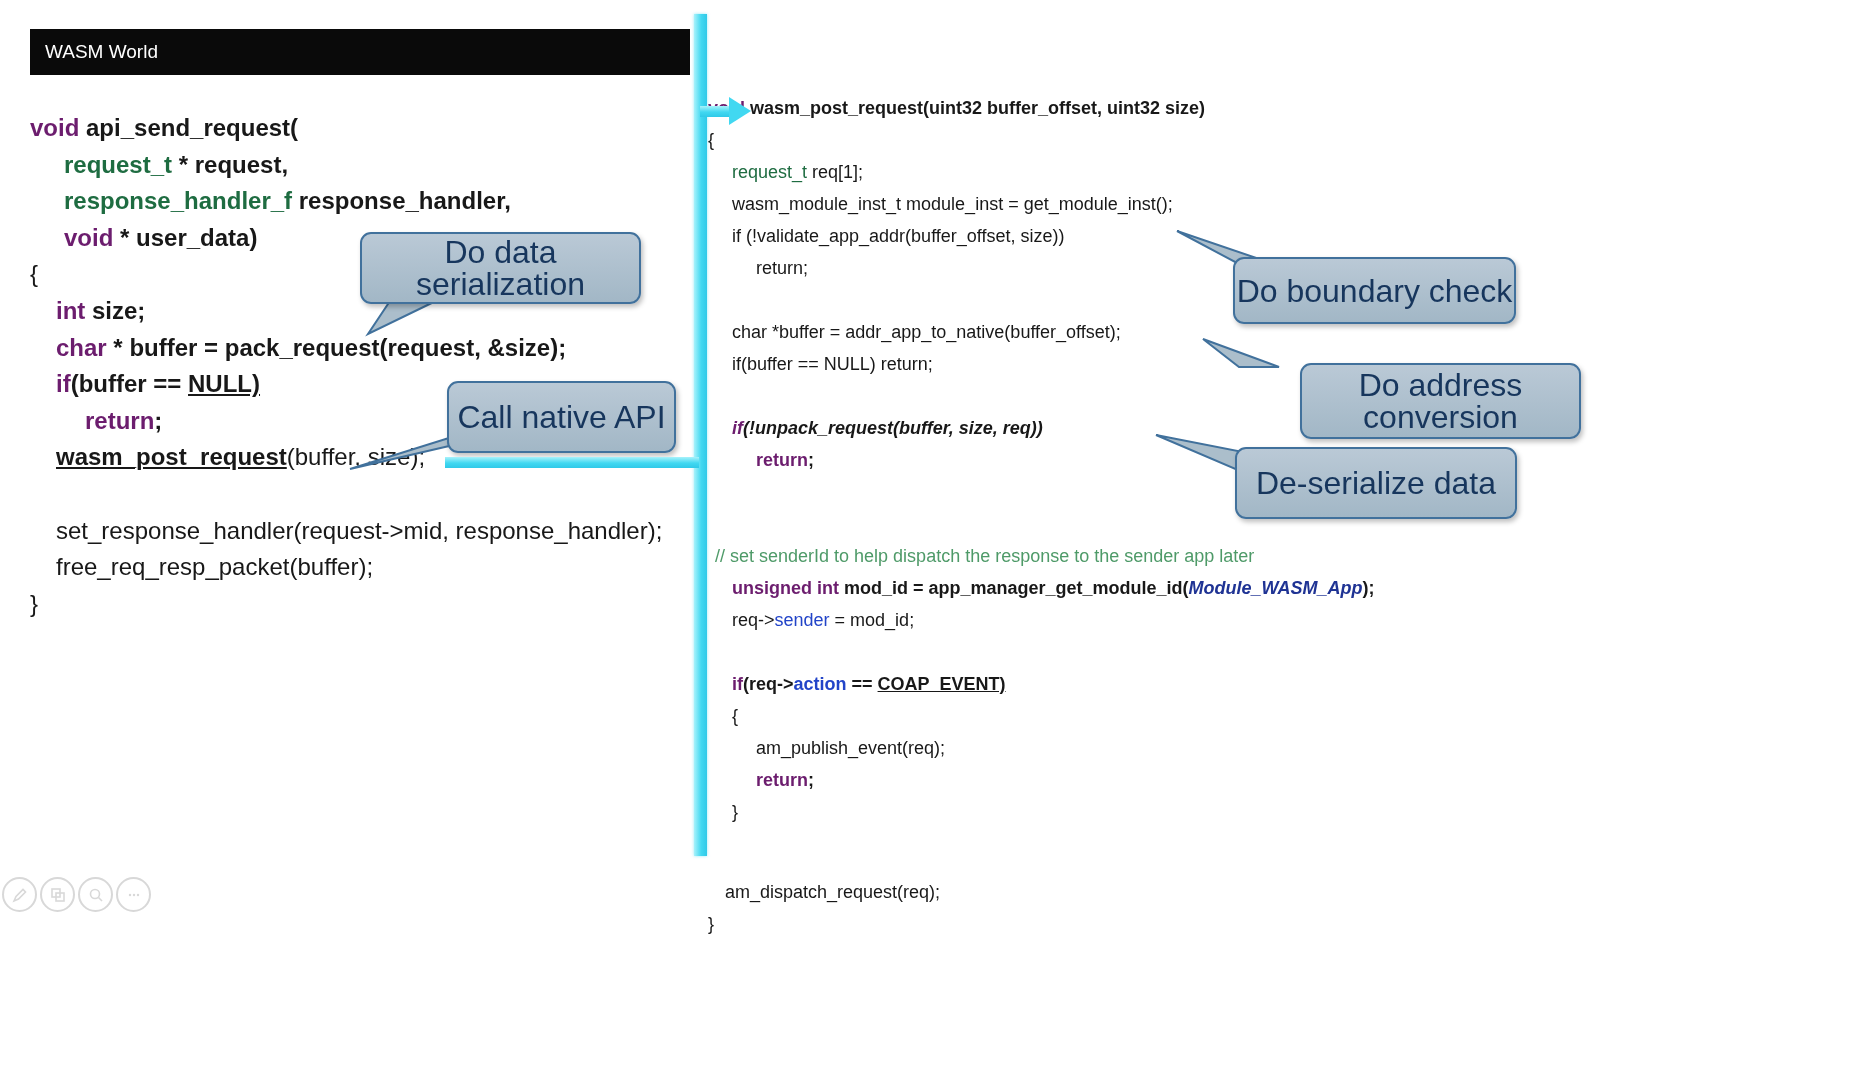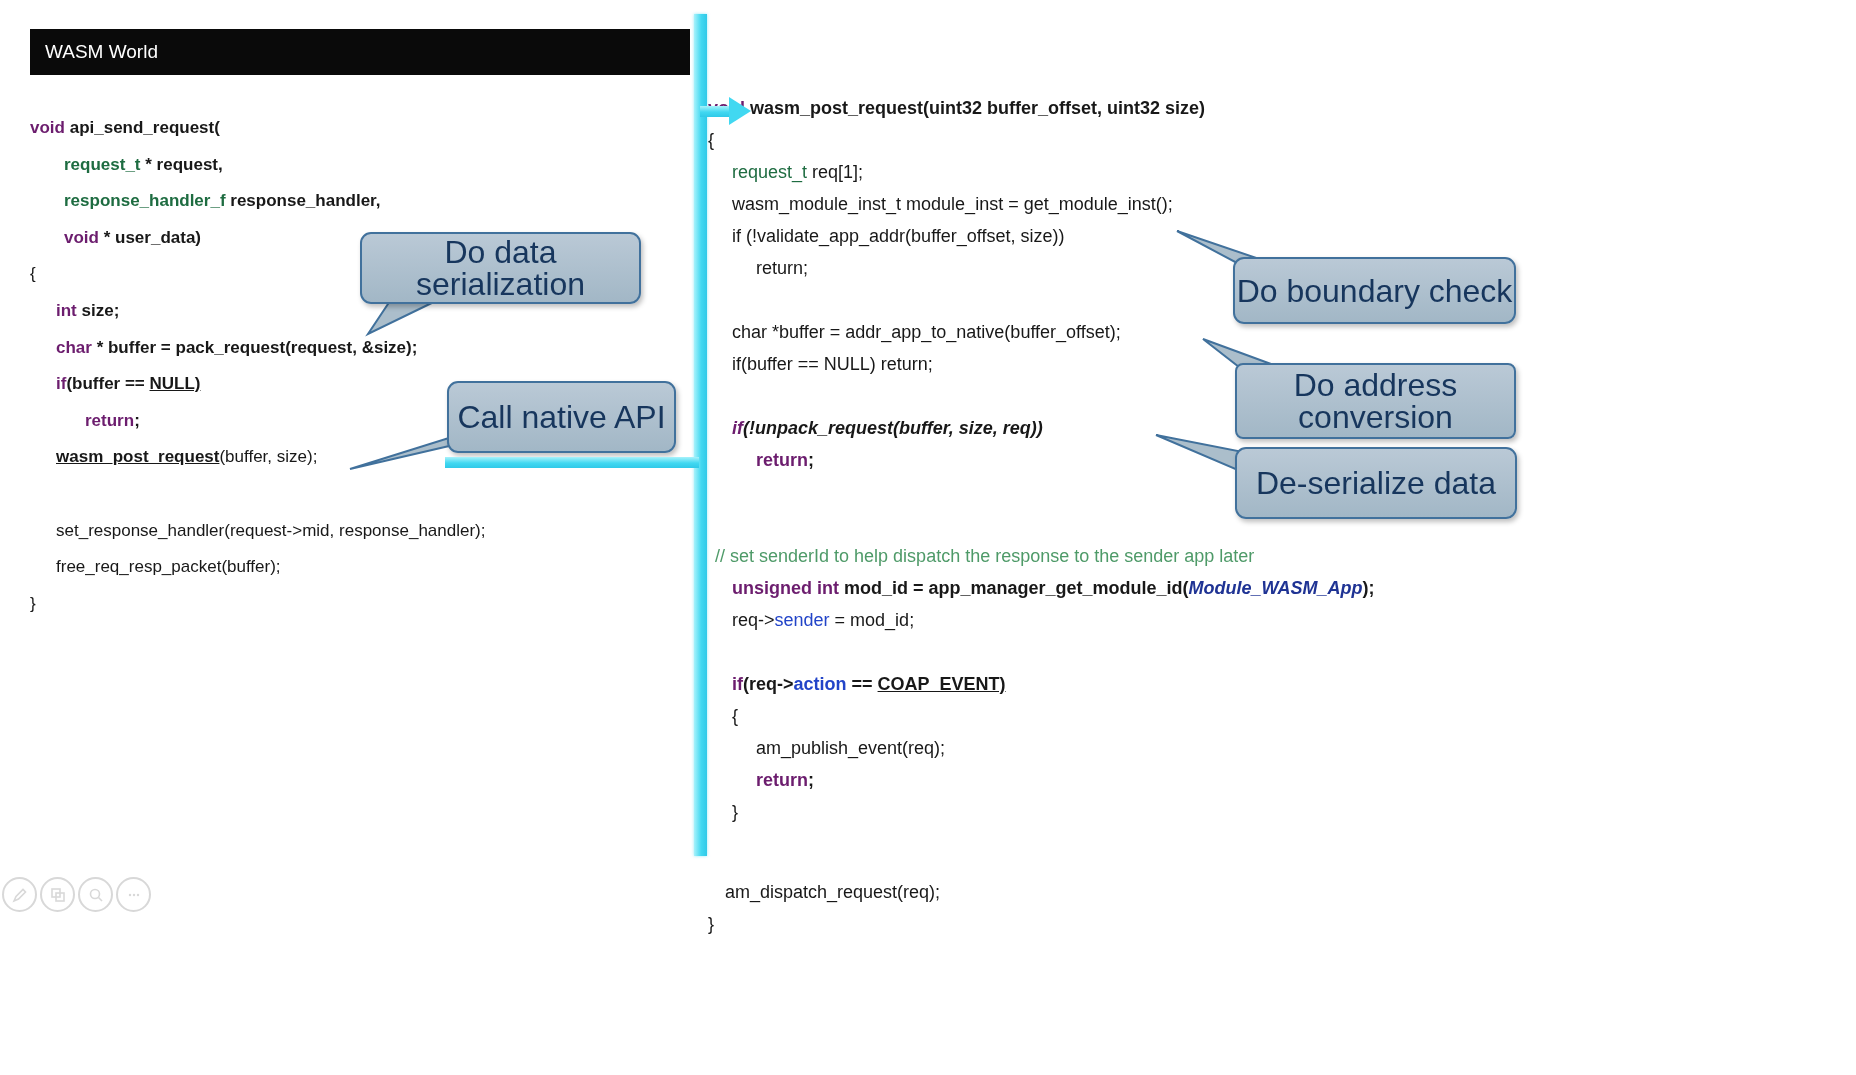--- a/index.html
+++ b/index.html
@@ -54,21 +54,21 @@
 </head>
 <body>
 
 <div id="slide">
 
   <div class="hdr" id="hdr-wasm">
     <span>WASM World</span>
   </div>
 
 
-  <div class="code" id="wasm-code" style="left: 30px; top: 110px; font-size: 17px;">
+  <div class="code" id="wasm-code" style="left: 30px; top: 110px; font-size: 24px;">
       <div class="cl" style="height: 36.6px; line-height: 36.6px; padding-left: 0px;"><span class="tk-kw">void</span><span class="tk-b"> api_send_request(</span></div>
       <div class="cl" style="height: 36.6px; line-height: 36.6px; padding-left: 34px;"><span class="tk-ty">request_t</span><span class="tk-b"> * request,</span></div>
       <div class="cl" style="height: 36.6px; line-height: 36.6px; padding-left: 34px;"><span class="tk-ty">response_handler_f</span><span class="tk-b"> response_handler,</span></div>
       <div class="cl" style="height: 36.6px; line-height: 36.6px; padding-left: 34px;"><span class="tk-kw">void</span><span class="tk-b"> * user_data)</span></div>
       <div class="cl" style="height: 36.6px; line-height: 36.6px; padding-left: 0px;"><span class="tk-n">{</span></div>
       <div class="cl" style="height: 36.6px; line-height: 36.6px; padding-left: 26px;"><span class="tk-kw">int</span><span class="tk-b"> size;</span></div>
       <div class="cl" style="height: 36.6px; line-height: 36.6px; padding-left: 26px;"><span class="tk-kw">char</span><span class="tk-b"> * buffer = pack_request(request, &amp;size);</span></div>
       <div class="cl" style="height: 36.6px; line-height: 36.6px; padding-left: 26px;"><span class="tk-kw">if</span><span class="tk-b">(buffer == </span><span class="tk-bu">NULL)</span></div>
       <div class="cl" style="height: 36.6px; line-height: 36.6px; padding-left: 55px;"><span class="tk-kw">return</span><span class="tk-b">;</span></div>
       <div class="cl" style="height: 36.6px; line-height: 36.6px; padding-left: 26px;"><span class="tk-bu">wasm_post_request</span><span class="tk-n">(buffer, size);</span></div>
@@ -115,21 +115,21 @@
         <polygon points="102,2 138,2 0,34"></polygon>
       </svg>
       <div class="callout" style="left: 447px; top: 381px; width: 225px; height: 68px;"><div class="callout-text">Call native API</div></div>
       <svg class="tail" width="100" height="36" style="left: 1175px; top: 229px;">
         <polygon points="62,34 96,34 2,2"></polygon>
       </svg>
       <div class="callout" style="left: 1233px; top: 257px; width: 279px; height: 63px;"><div class="callout-text">Do boundary check</div></div>
       <svg class="tail" width="84" height="34" style="left: 1203px; top: 337px;">
         <polygon points="36,30 76,30 0,2"></polygon>
       </svg>
-      <div class="callout" style="left: 1235px; top: 363px; width: 277px; height: 72px; border-radius: 8px;"><div class="callout-text">Do address
+      <div class="callout" style="left: 1300px; top: 363px; width: 277px; height: 72px;"><div class="callout-text">Do address
 conversion</div></div>
       <svg class="tail" width="92" height="44" style="left: 1156px; top: 429px;">
         <polygon points="82,22 84,42 0,6"></polygon>
       </svg>
       <div class="callout" style="left: 1235px; top: 447px; width: 278px; height: 68px;"><div class="callout-text">De-serialize data</div></div>
     </div>
 
   <div class="cyan-bar" id="cyan-v"></div>
   <div class="cyan-bar" id="cyan-left"></div>
   <div class="cyan-bar" id="cyan-top"></div>

